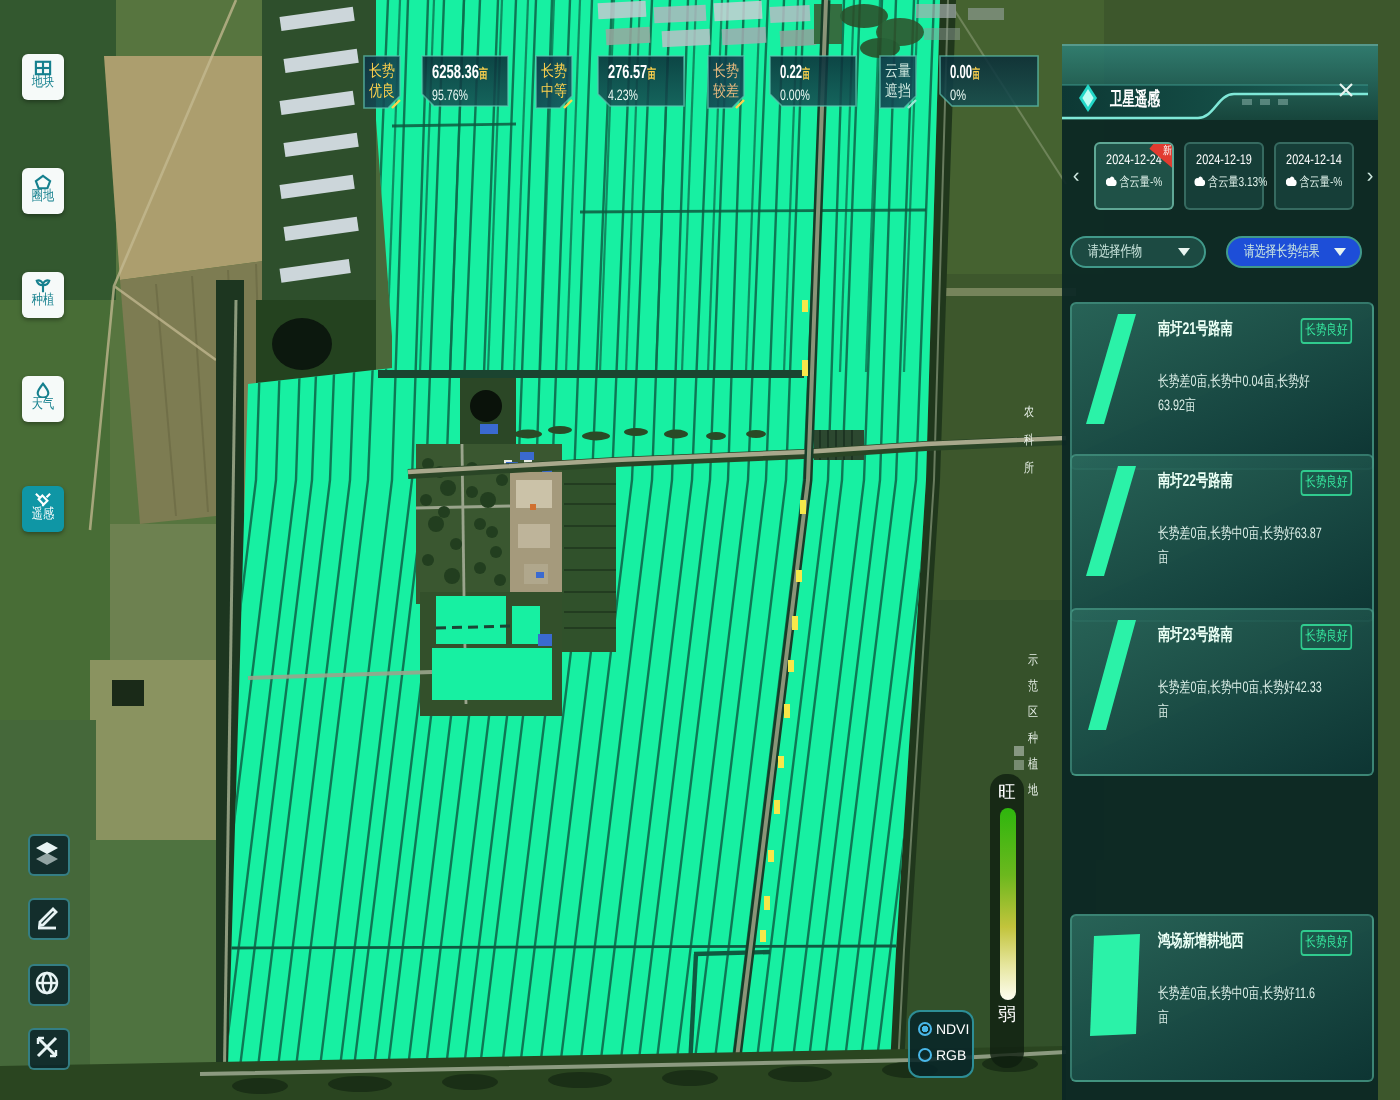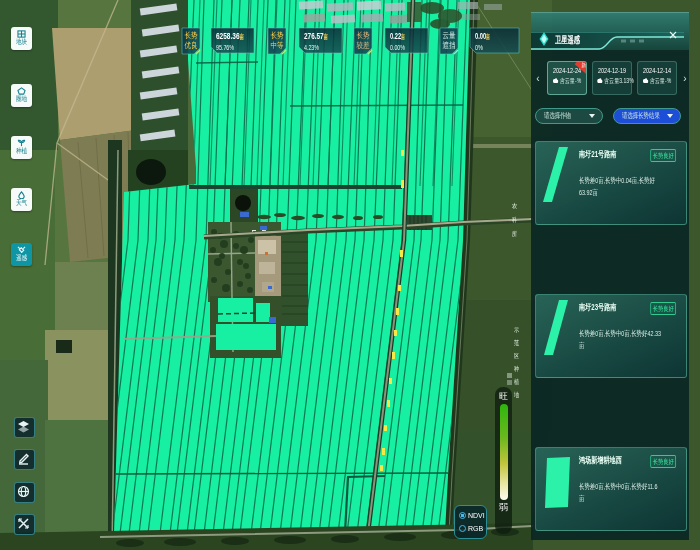--- a/index.html
+++ b/index.html
@@ -525,21 +525,21 @@
 
   <div style="height:13px;line-height:13px;font-size:7px;color:#fff;white-space:nowrap">
     <span style="display:inline-block;width:5px;height:5px;border:1px solid #49b7e8;border-radius:50%;background:radial-gradient(#49b7e8 45%,transparent 50%);vertical-align:-1px"></span> NDVI
   </div>
 
   <div style="height:13px;line-height:13px;font-size:7px;color:#fff;white-space:nowrap">
     <span style="display:inline-block;width:5px;height:5px;border:1px solid #49b7e8;border-radius:50%;vertical-align:-1px"></span> RGB
   </div>
 </div>
 
-<div class="abs" style="left:531px;top:12px;width:158px;height:528px">
+<div class="abs" style="left:531px;top:22px;width:158px;height:528px">
 
   <div class="abs" style="left:0;top:0;width:158px;height:38px;background:linear-gradient(rgba(46,128,120,.85),rgba(16,66,62,.85));border-top:1px solid rgba(150,235,220,.5);box-sizing:border-box"></div>
 
   <div class="abs" style="left:0;top:38px;width:158px;height:490px;background:rgba(10,38,36,.92)"></div>
 
   <svg class="abs" style="left:0;top:0" width="158" height="42" viewBox="0 0 158 42">
     <defs>
       <linearGradient id="hg" x1="0" y1="0" x2="1" y2="0">
         <stop offset="0" stop-color="#0d3834"></stop>
         <stop offset="0.6" stop-color="#155048"></stop>
@@ -606,20 +606,28 @@
 
   <div class="card" style="top:129px">
     <svg width="40" height="59" viewBox="0 0 40 59" style="position:absolute;left:1px;top:3px">
           <polygon points="22,2 31,2 15,57 6,57" fill="#2bf2a8"></polygon>
         </svg>
     <div class="ct">南圩21号路南</div>
     <div class="tag">长势良好</div>
     <div class="cd">长势差0亩,长势中0.04亩,长势好63.92亩</div>
   </div>
 
+  <div class="card" style="top:205px">
+    <svg width="40" height="59" viewBox="0 0 40 59" style="position:absolute;left:1px;top:3px">
+          <polygon points="22,2 31,2 15,57 6,57" fill="#2bf2a8"></polygon>
+        </svg>
+    <div class="ct">南圩22号路南</div>
+    <div class="tag">长势良好</div>
+    <div class="cd">长势差0亩,长势中0亩,长势好63.87亩</div>
+  </div>
 
   <div class="card" style="top:282px">
     <svg width="40" height="59" viewBox="0 0 40 59" style="position:absolute;left:1px;top:3px">
           <polygon points="22,2 31,2 16,57 7,57" fill="#2bf2a8"></polygon>
         </svg>
     <div class="ct">南圩23号路南</div>
     <div class="tag">长势良好</div>
     <div class="cd">长势差0亩,长势中0亩,长势好42.33亩</div>
   </div>
 

